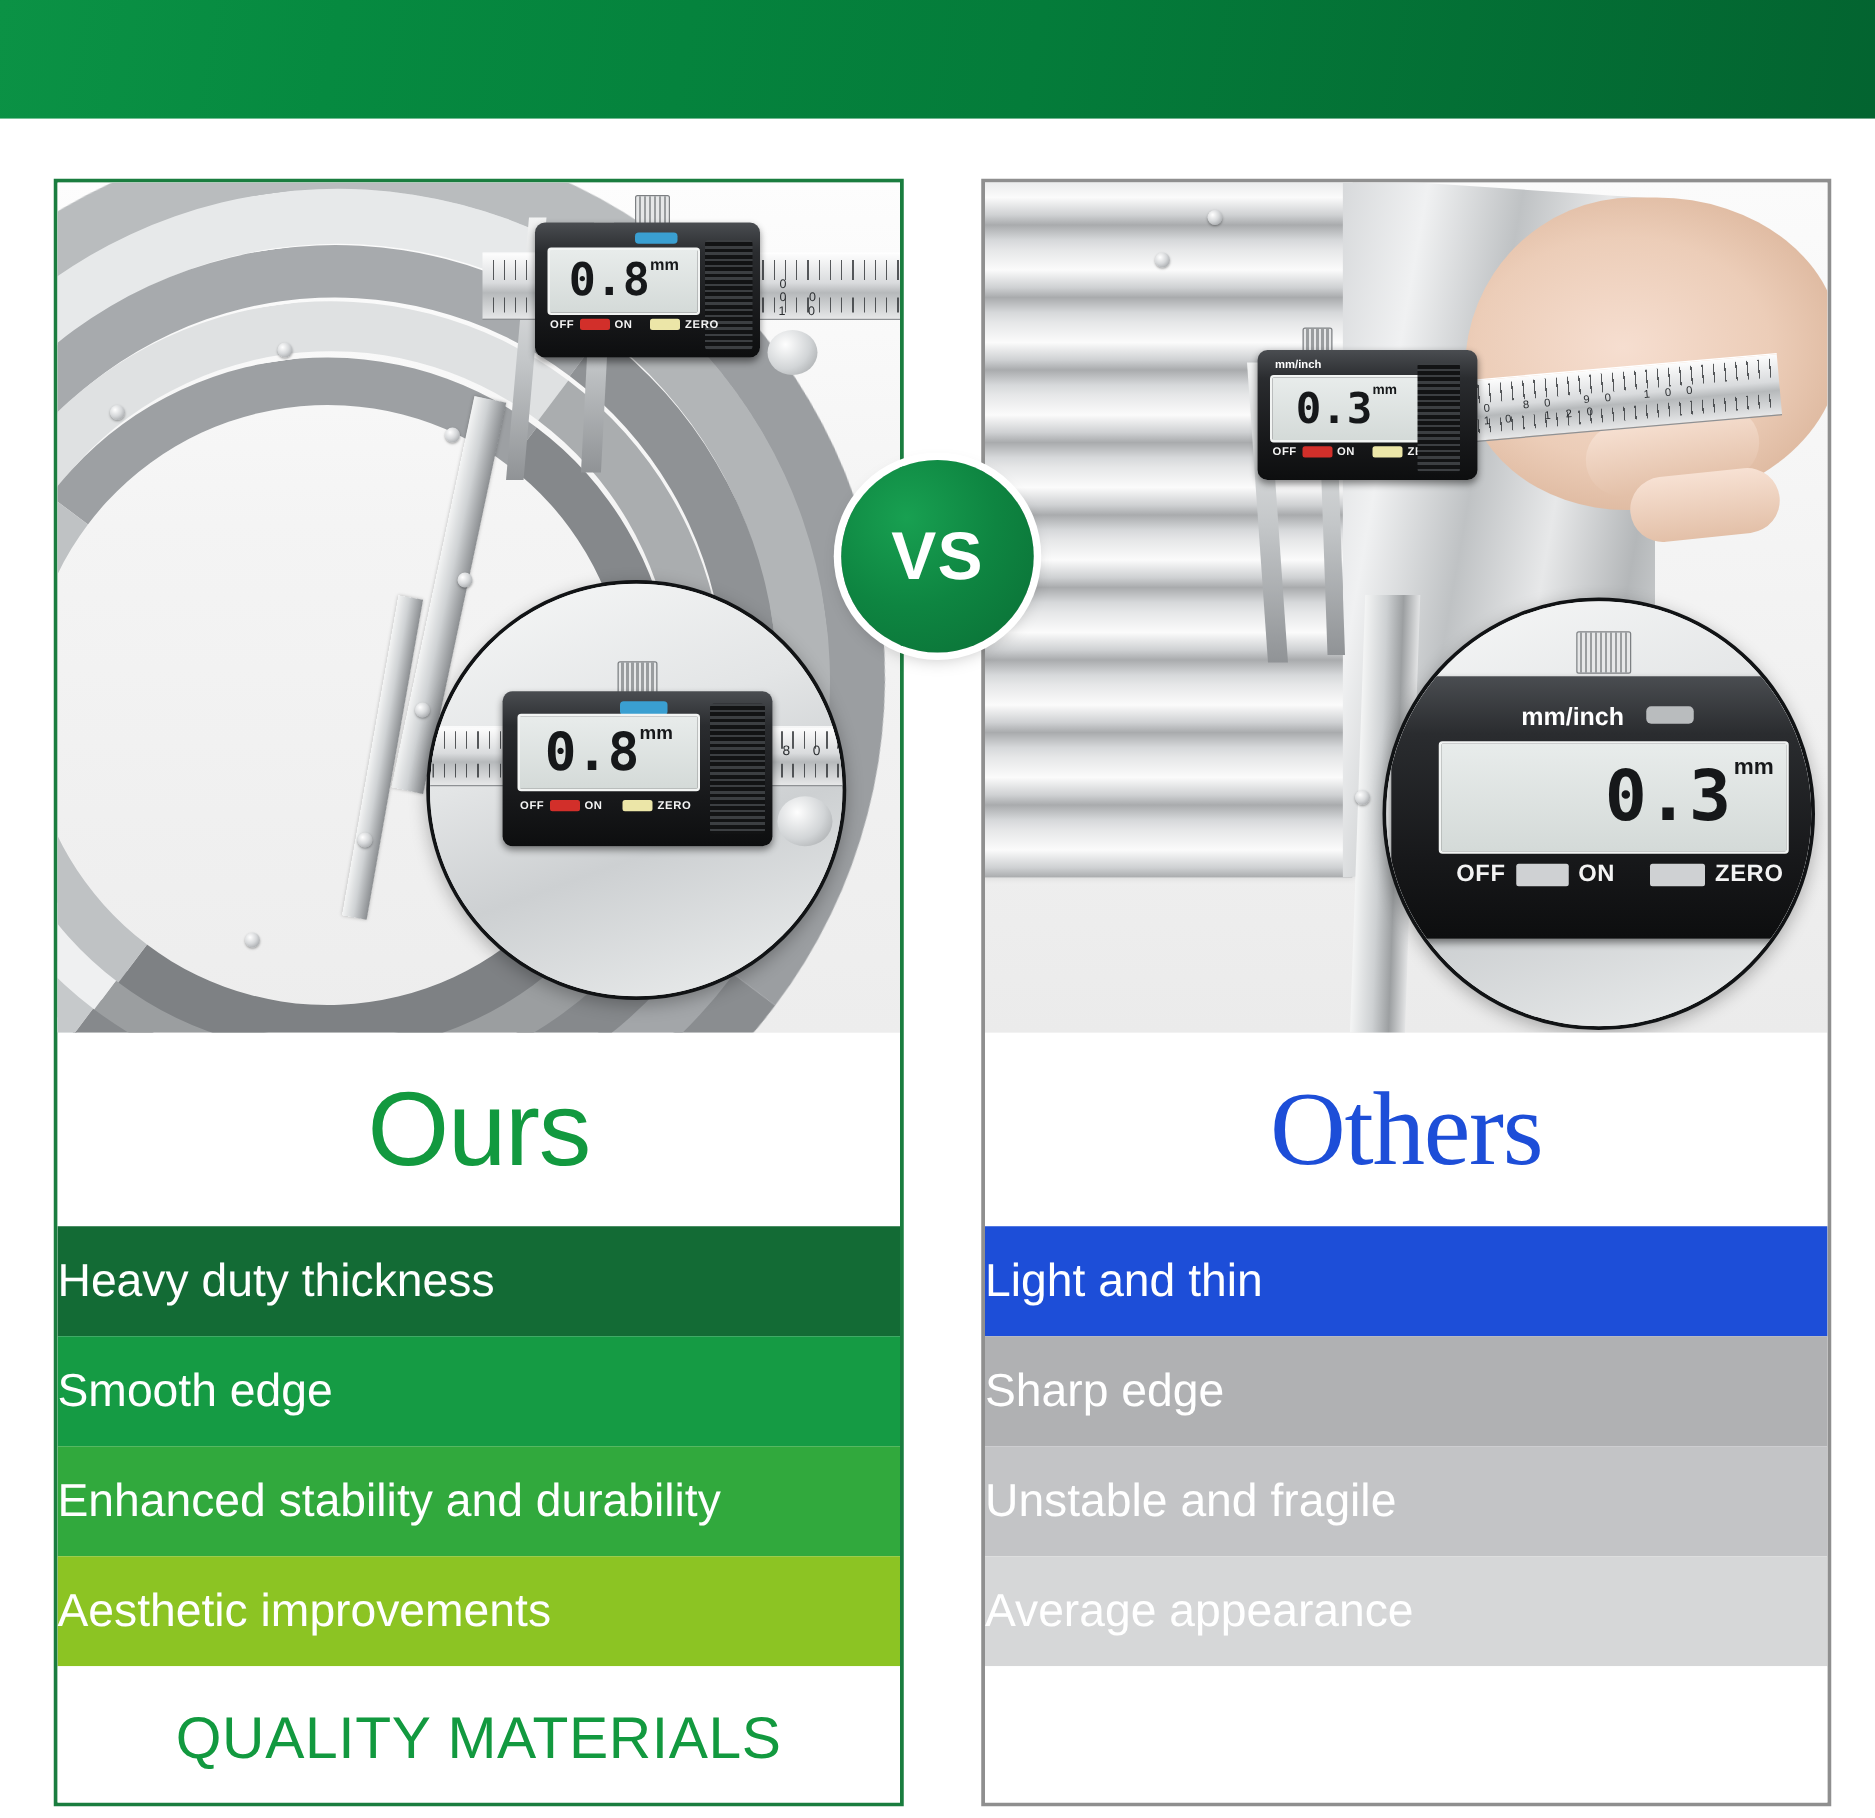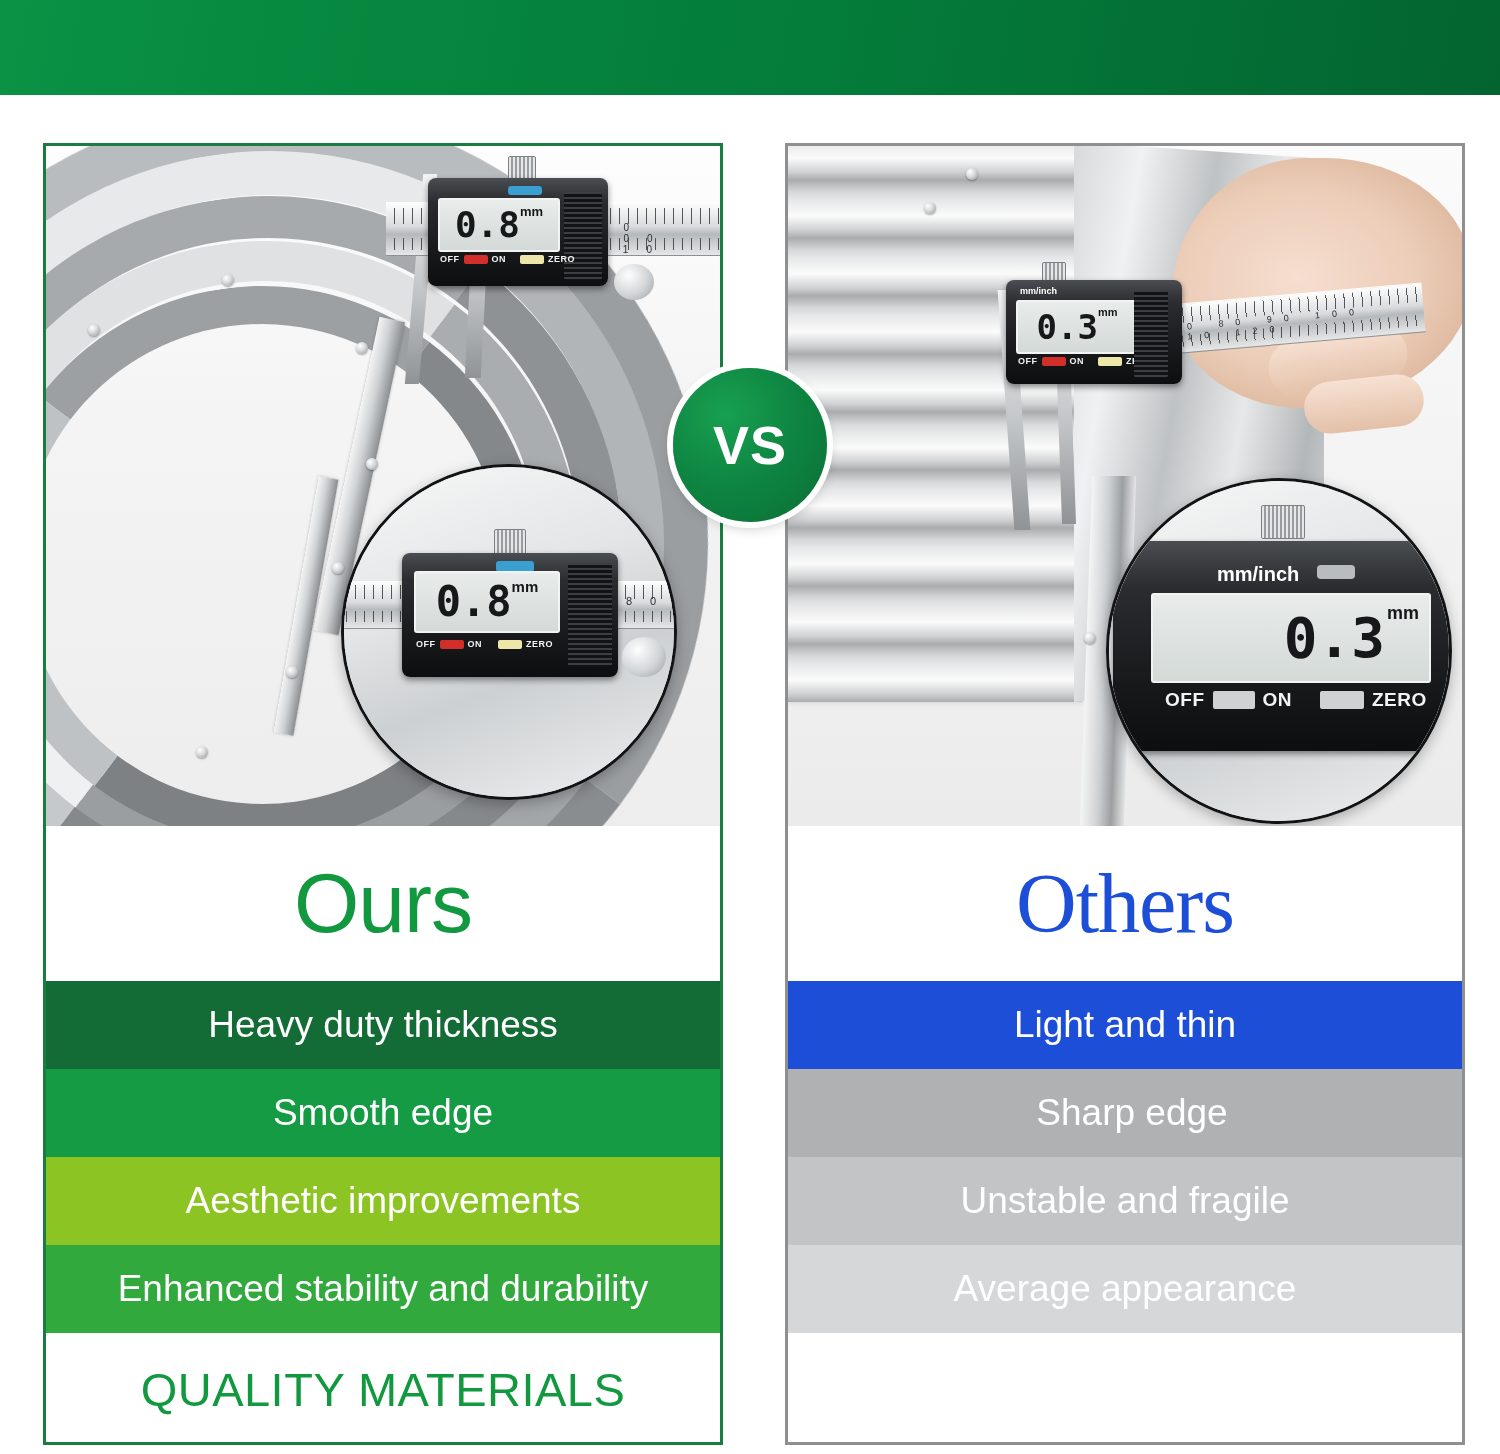--- a/index.html
+++ b/index.html
@@ -227,21 +227,21 @@
   .title-text {
     font-size: 84px;
     font-weight: normal;
     letter-spacing: -1px;
   }
   #title-ours   { color:#12993f; }
   #title-others { color:#1d4ed8;font-family:Liberation Serif, serif; }
 
   .feat-row {
     height: 88px;
-    display:flex; align-items:center; justify-content:center;
+    display:flex; align-items:center; justify-content:flex-start;
   }
   .feat-text {
     color:#ffffff;
     font-size: 37px;
     text-align:center;
     white-space:nowrap;
   }
   .footer-row {
     height: 112px;
     background:#ffffff;
@@ -367,25 +367,25 @@
     <div class="title-row">
       <span class="title-text" id="title-ours">Ours</span>
     </div>
 
     <div class="feat-row" style="background:#136B35;">
       <span class="feat-text">Heavy duty thickness</span>
     </div>
     <div class="feat-row" style="background:#159B44;">
       <span class="feat-text">Smooth edge</span>
     </div>
+    <div class="feat-row" style="background:#31A93D;">
+      <span class="feat-text">Enhanced stability and durability</span>
+    </div>
     <div class="feat-row" style="background:#8CC423;">
       <span class="feat-text">Aesthetic improvements</span>
-    </div>
-    <div class="feat-row" style="background:#31A93D;">
-      <span class="feat-text">Enhanced stability and durability</span>
     </div>
 
     <div class="footer-row">
       <span class="footer-text">QUALITY MATERIALS</span>
     </div>
   </div>
 
   <div class="panel" id="panel-others">
 
     <div class="photo">
@@ -460,21 +460,21 @@
       </div>
     </div>
 
     <div class="title-row">
       <span class="title-text" id="title-others">Others</span>
     </div>
 
     <div class="feat-row" style="background:#1d4ed8;">
       <span class="feat-text">Light and thin</span>
     </div>
-    <div class="feat-row" style="background:#B0B1B3;padding-left:14px;">
+    <div class="feat-row" style="background:#B0B1B3;">
       <span class="feat-text">Sharp edge</span>
     </div>
     <div class="feat-row" style="background:#C3C4C6;">
       <span class="feat-text">Unstable and fragile</span>
     </div>
     <div class="feat-row" style="background:#D6D7D8;">
       <span class="feat-text">Average appearance</span>
     </div>
 
     <div class="footer-row">

